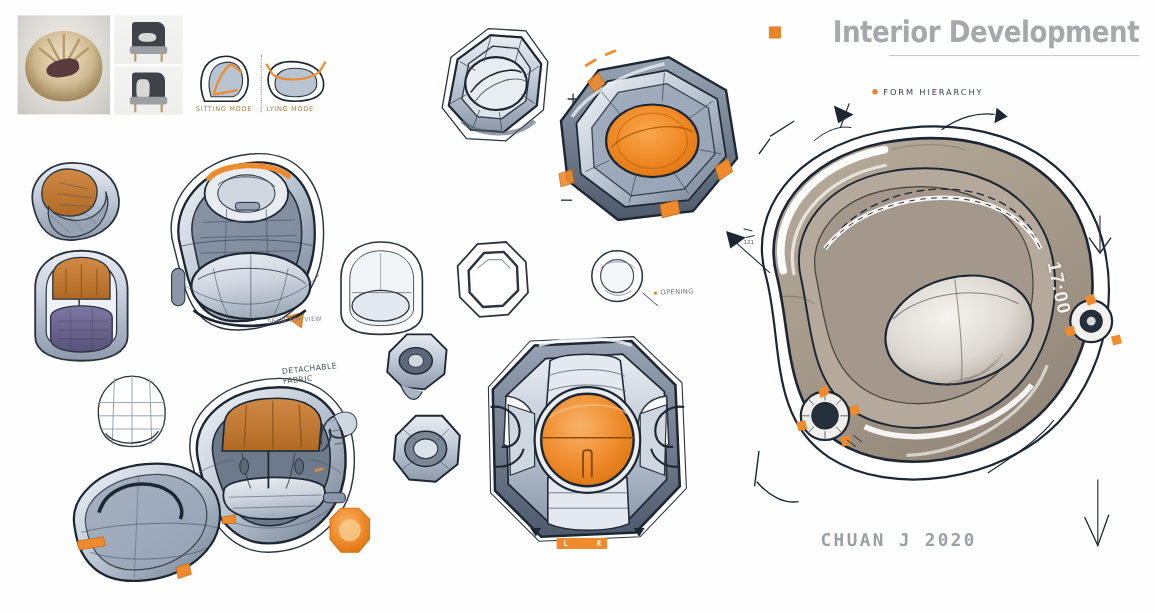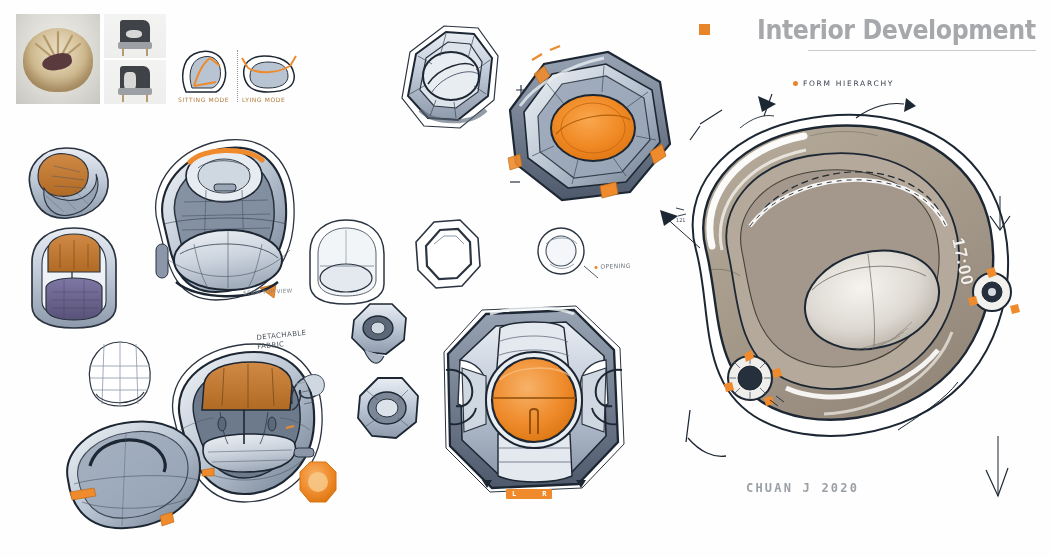--- a/index.html
+++ b/index.html
@@ -33,21 +33,21 @@
   #form-hier-dot { width: 5px; height: 5px; background: #e8852a; border-radius: 50%; }
   #form-hier-text {
     font-size: 7.5px; letter-spacing: 1.7px; color: #3a4351;
     font-family: "DejaVu Sans", sans-serif;
   }
 
   
   #signature {
     top: 481px; left: 746px;
     font-family: "DejaVu Sans Mono", monospace;
-    font-size: 12px; letter-spacing: 2.2px; color: #9ba0a6;
+    font-size: 16px; letter-spacing: 2.2px; color: #9ba0a6;
     font-weight: bold;
   }
 
   
   #photo-main { left: 16px; top: 14px; width: 84px; height: 90px;
     background: radial-gradient(ellipse at 50% 40%, #efeeea 0%, #dcdad4 60%, #c8c6c0 100%);
     overflow: hidden; }
   #photo-main .nest {
     position:absolute; left: 7px; top: 14px; width: 70px; height: 64px;
     border-radius: 50% 50% 46% 46%;

